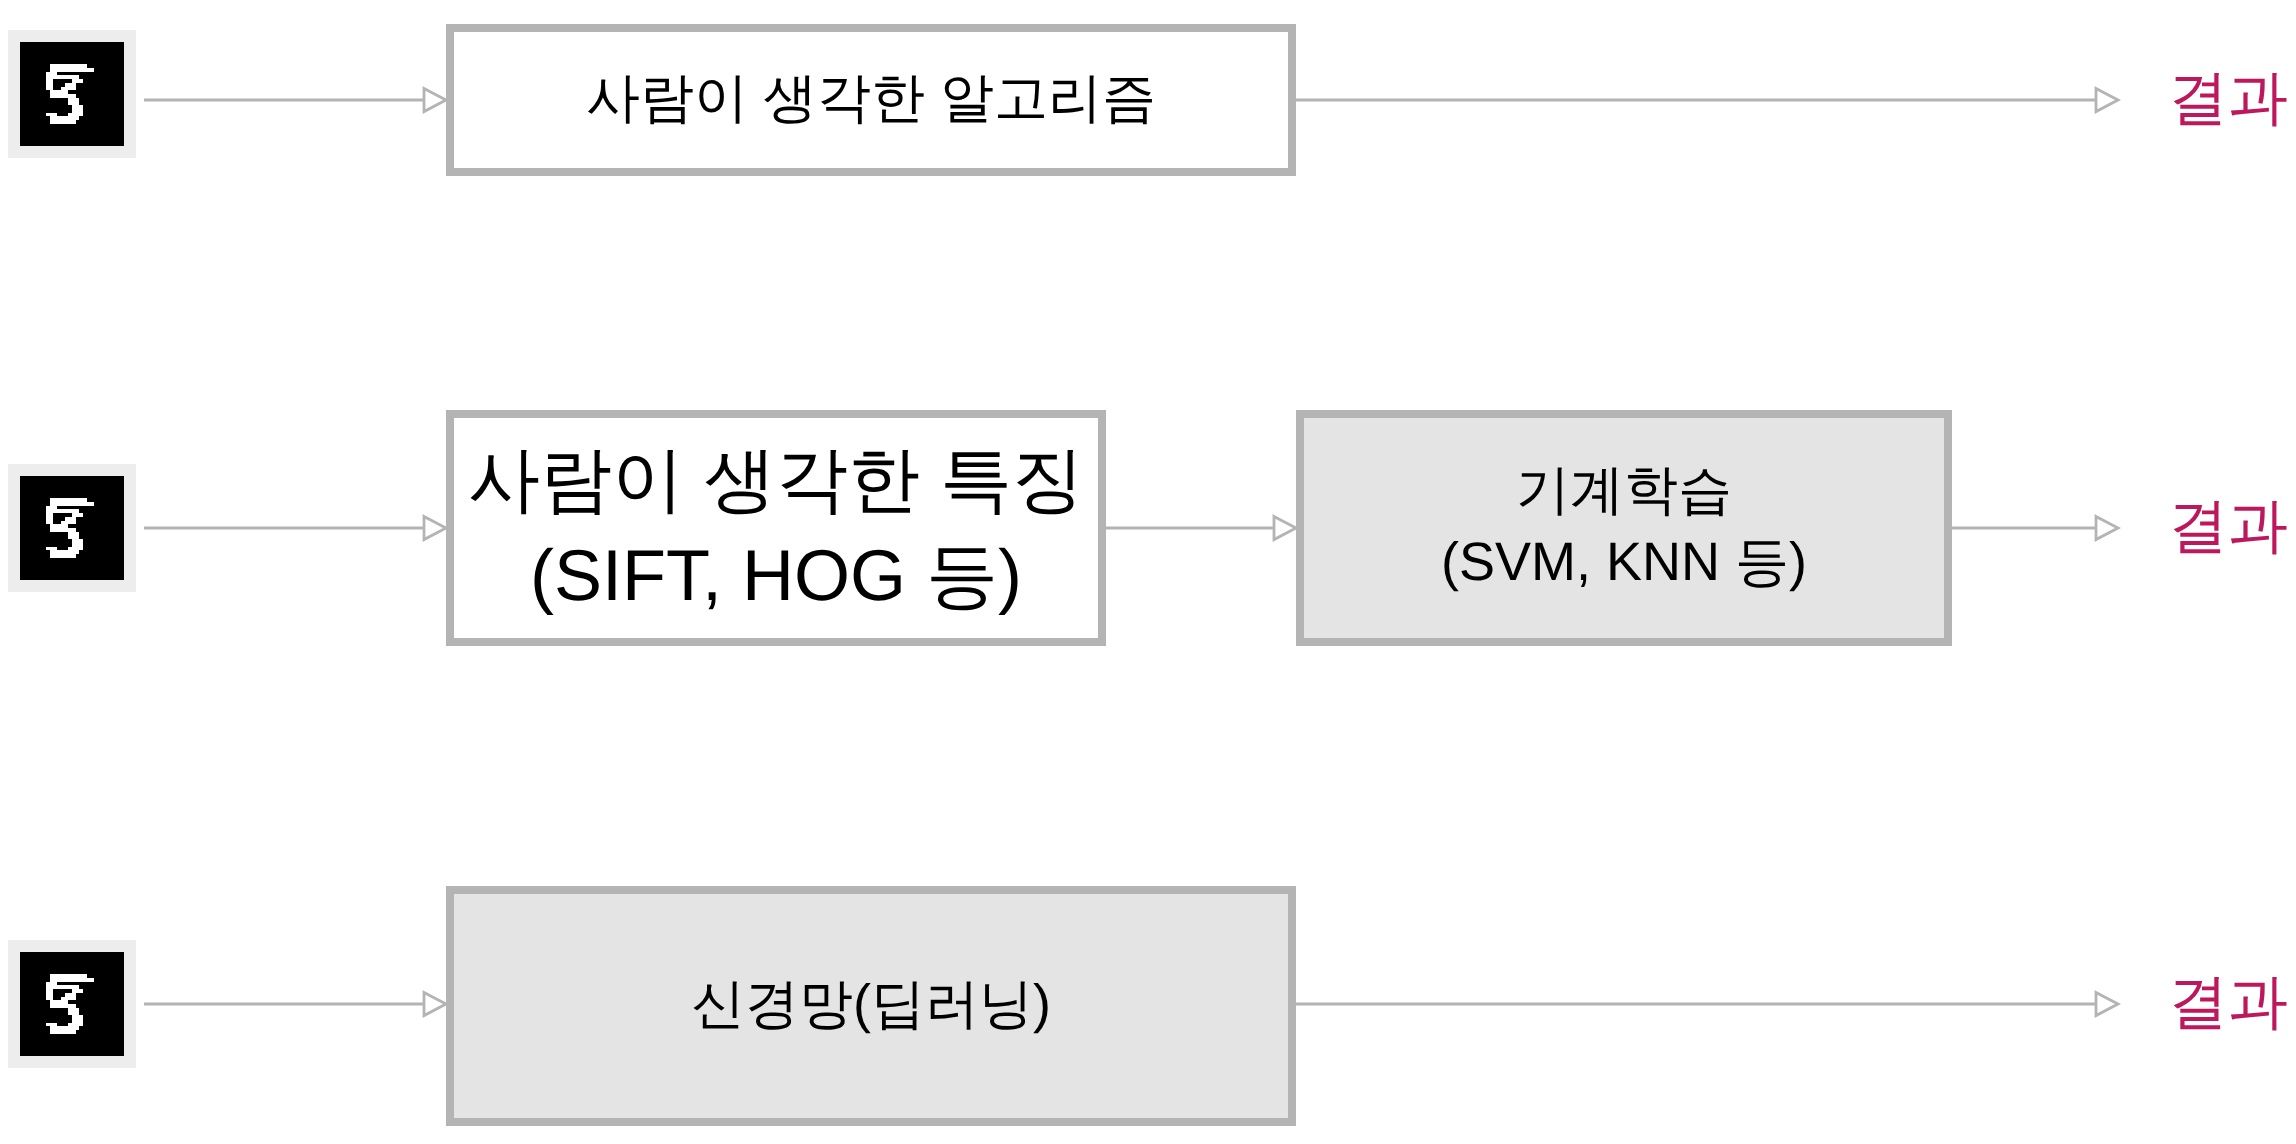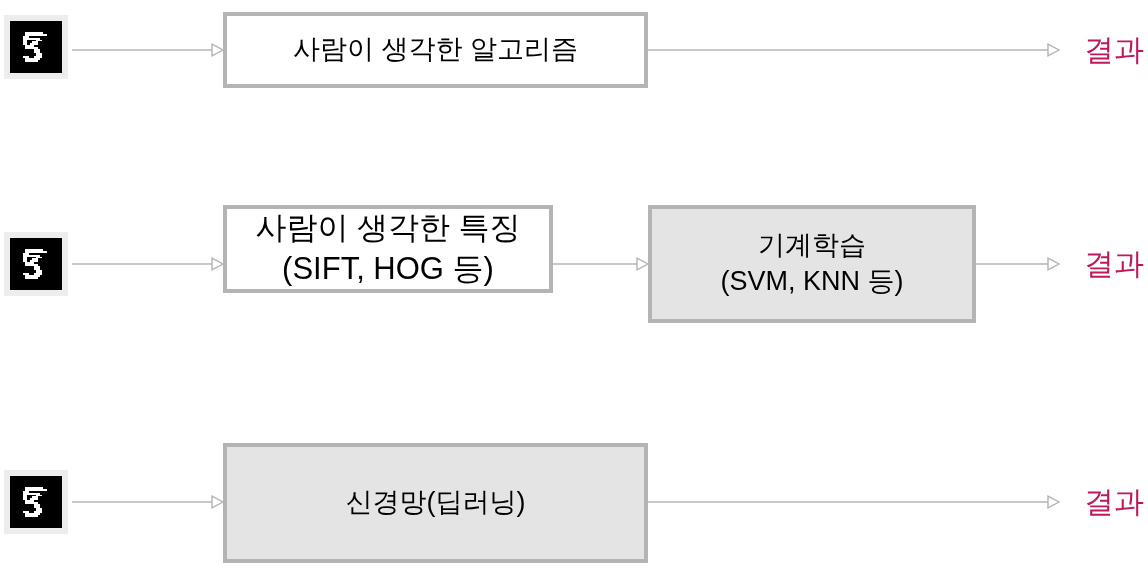--- a/index.html
+++ b/index.html
@@ -160,21 +160,21 @@
       </svg>
     </div>
 
     <div class="arrow" style="left:72px; top:66px; width:152px;">
       <svg width="152" height="16" viewBox="0 0 152 16">
         <line x1="0" y1="8" x2="140" y2="8" stroke="#b4b4b4" stroke-width="1.6"></line>
         <path d="M140 2.2 L151 8 L140 13.8 Z" fill="#ffffff" stroke="#b4b4b4" stroke-width="1.4"></path>
       </svg>
     </div>
 
-    <div class="proc-box fill-white" style="left:223px; top:15px; width:330px; height:88px; font-size:31px;">
+    <div class="proc-box fill-white" style="left:223px; top:15px; width:330px; height:118px; font-size:36px;">
       <span class="proc-label">사람이 생각한 특징
 (SIFT, HOG 등)</span>
     </div>
 
     <div class="arrow" style="left:553px; top:66px; width:96px;">
       <svg width="96" height="16" viewBox="0 0 96 16">
         <line x1="0" y1="8" x2="84" y2="8" stroke="#b4b4b4" stroke-width="1.6"></line>
         <path d="M84 2.2 L95 8 L84 13.8 Z" fill="#ffffff" stroke="#b4b4b4" stroke-width="1.4"></path>
       </svg>
     </div>

